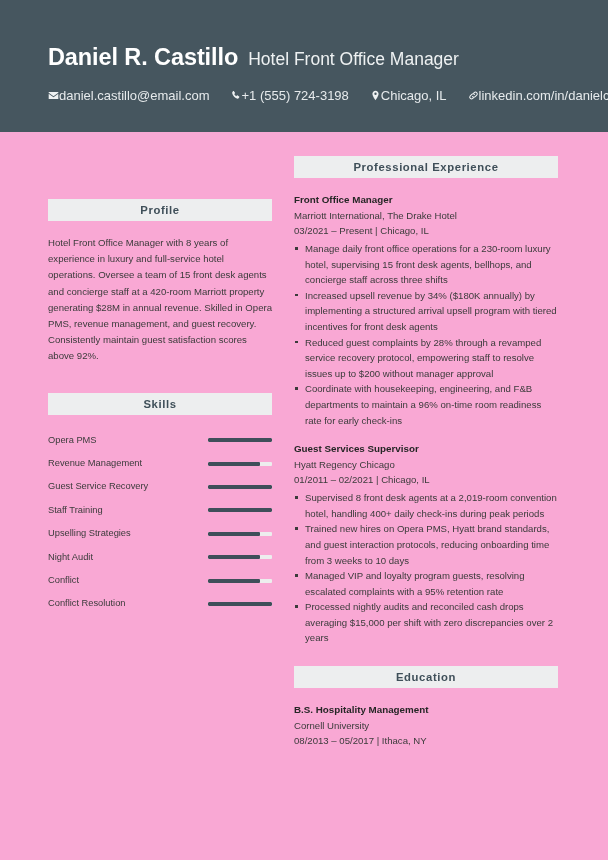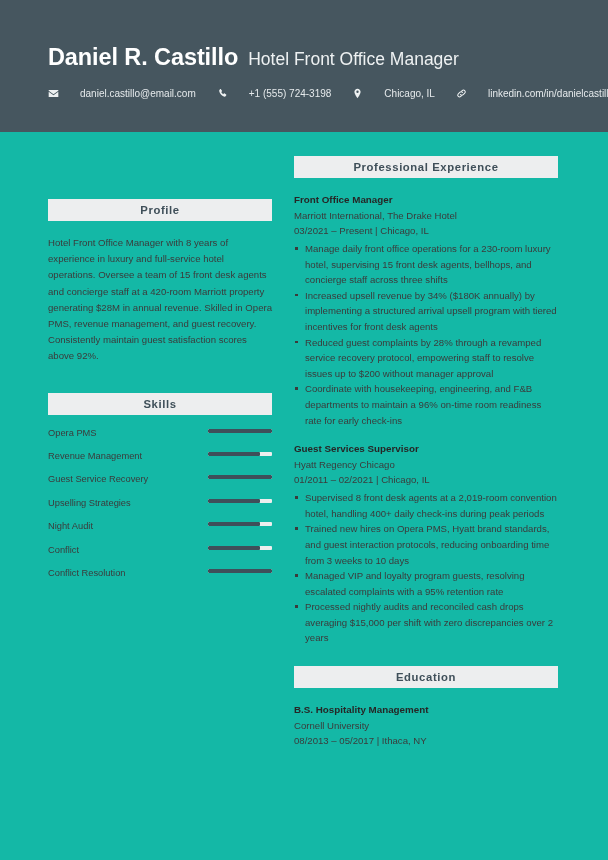--- a/index.html
+++ b/index.html
@@ -8,21 +8,21 @@
     width: 608px;
     height: 860px;
     background: #ffffff;
     font-family: "Liberation Sans", sans-serif;
   }
 
   .page {
     position: relative;
     width: 608px;
     height: 860px;
-    background: #14b8a6;
+    background: #f9a8d4;
     overflow: hidden;
     padding-left: 48px;
   }
 
   
   .header {
     position: absolute;
     left: 0;
     top: 0;
     width: 608px;
@@ -61,22 +61,22 @@
     top: 88px;
     display: flex;
     align-items: center;
     gap: 21px;
     white-space: nowrap;
   }
 
   .contact-item {
     display: flex;
     align-items: center;
-    gap: 21px;
-    font-size: 10px;
+    gap: 0;
+    font-size: 13px;
     color: #e6eaec;
     white-space: nowrap;
   }
 
   .contact-item .ico {
     display: inline-flex;
     align-items: center;
     justify-content: center;
     width: 11px;
     height: 11px;
@@ -129,20 +129,21 @@
     line-height: 16.2px;
     color: #3b3b3b;
     text-align: left;
   }
 
   .block-gap { height: 28px; }
 
   
   .skill-row {
     display: flex;
+    align-items: center;
     height: 23.4px;
     gap: 48px;
   }
   .skill-name {
     width: 112px;
     flex: 0 0 112px;
     font-size: 9.3px;
     color: #3b3b3b;
     line-height: 1;
   }
@@ -305,20 +306,26 @@
               </div>
             </div>
             <div class="skill-row">
               <div class="skill-name">Revenue Management</div>
               <div class="skill-track">
                 <div class="skill-fill" style="width: 82%;"></div>
               </div>
             </div>
             <div class="skill-row">
               <div class="skill-name">Guest Service Recovery</div>
+              <div class="skill-track">
+                <div class="skill-fill" style="width: 100%;"></div>
+              </div>
+            </div>
+            <div class="skill-row">
+              <div class="skill-name">Staff Training</div>
               <div class="skill-track">
                 <div class="skill-fill" style="width: 100%;"></div>
               </div>
             </div>
             <div class="skill-row">
               <div class="skill-name">Upselling Strategies</div>
               <div class="skill-track">
                 <div class="skill-fill" style="width: 82%;"></div>
               </div>
             </div>

